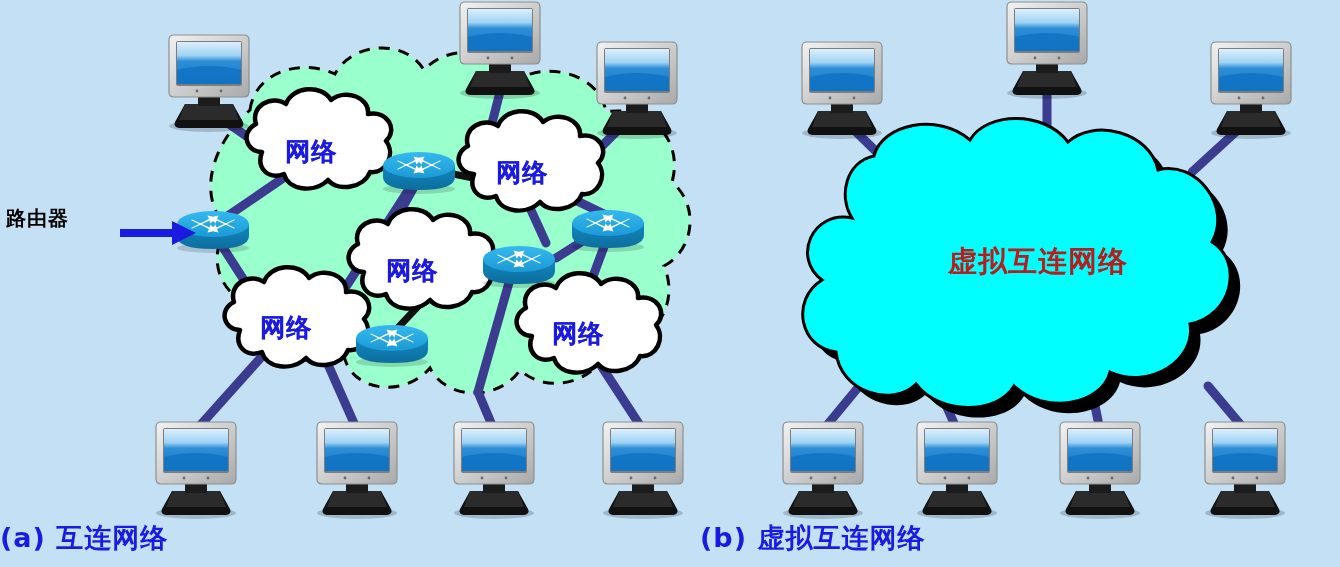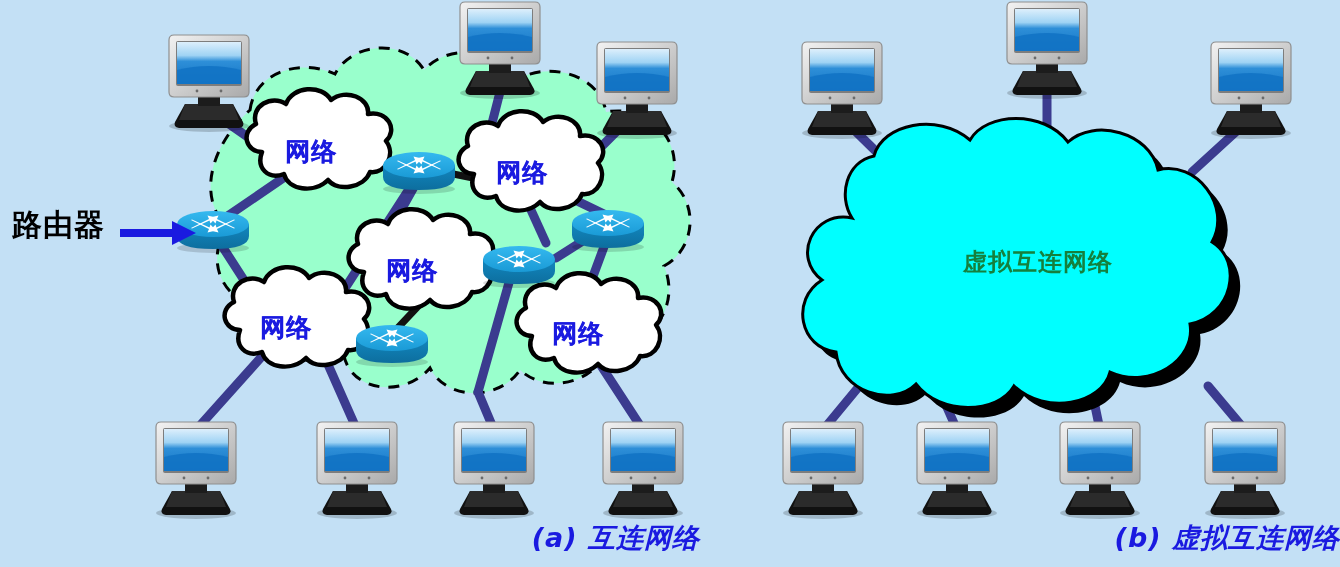--- a/index.html
+++ b/index.html
@@ -12,53 +12,52 @@
   }
   #stage{position:absolute;left:0;top:0;width:1340px;height:567px;}
   svg.layer{position:absolute;left:0;top:0;width:1340px;height:567px;}
   .caption{
     position:absolute;
     color:#1a1ae0;
     font-weight:bold;
     font-size:27px;
     letter-spacing:1px;
     white-space:nowrap;
-    text-align:right;
+    text-align:left;
     font-family:"DejaVu Sans","Liberation Sans",sans-serif;
-    font-style:italic;
   }
   #cap-a{left:0;width:700px;top:520px;}
   #cap-b{left:700px;width:640px;top:520px;}
   .router-label{
     position:absolute;
-    left:12px;top:205px;
-    font-size:30px;
+    left:6px;top:205px;
+    font-size:20px;
     font-weight:bold;
     color:#000;
     white-space:nowrap;
     letter-spacing:1px;
   }
   .net-label{
     position:absolute;
     color:#1a1ae0;
     font-weight:bold;
     font-size:25px;
     letter-spacing:1px;
     white-space:nowrap;
     transform:translate(-50%,-50%);
     text-shadow:0.5px 0 0 #1a1ae0;
   }
   .big-cloud-label{
     position:absolute;
     left:1038px;top:262px;
     transform:translate(-50%,-50%);
     text-align:center;
-    color:#15803d;
-    font-weight:bold;
-    font-size:24px;
+    color:#b91c1c;
+    font-weight:bold;
+    font-size:29px;
     line-height:1.28;
     white-space:nowrap;
     letter-spacing:1px;
   }
 </style>
 </head>
 <body>
 
 <div id="stage">
 

